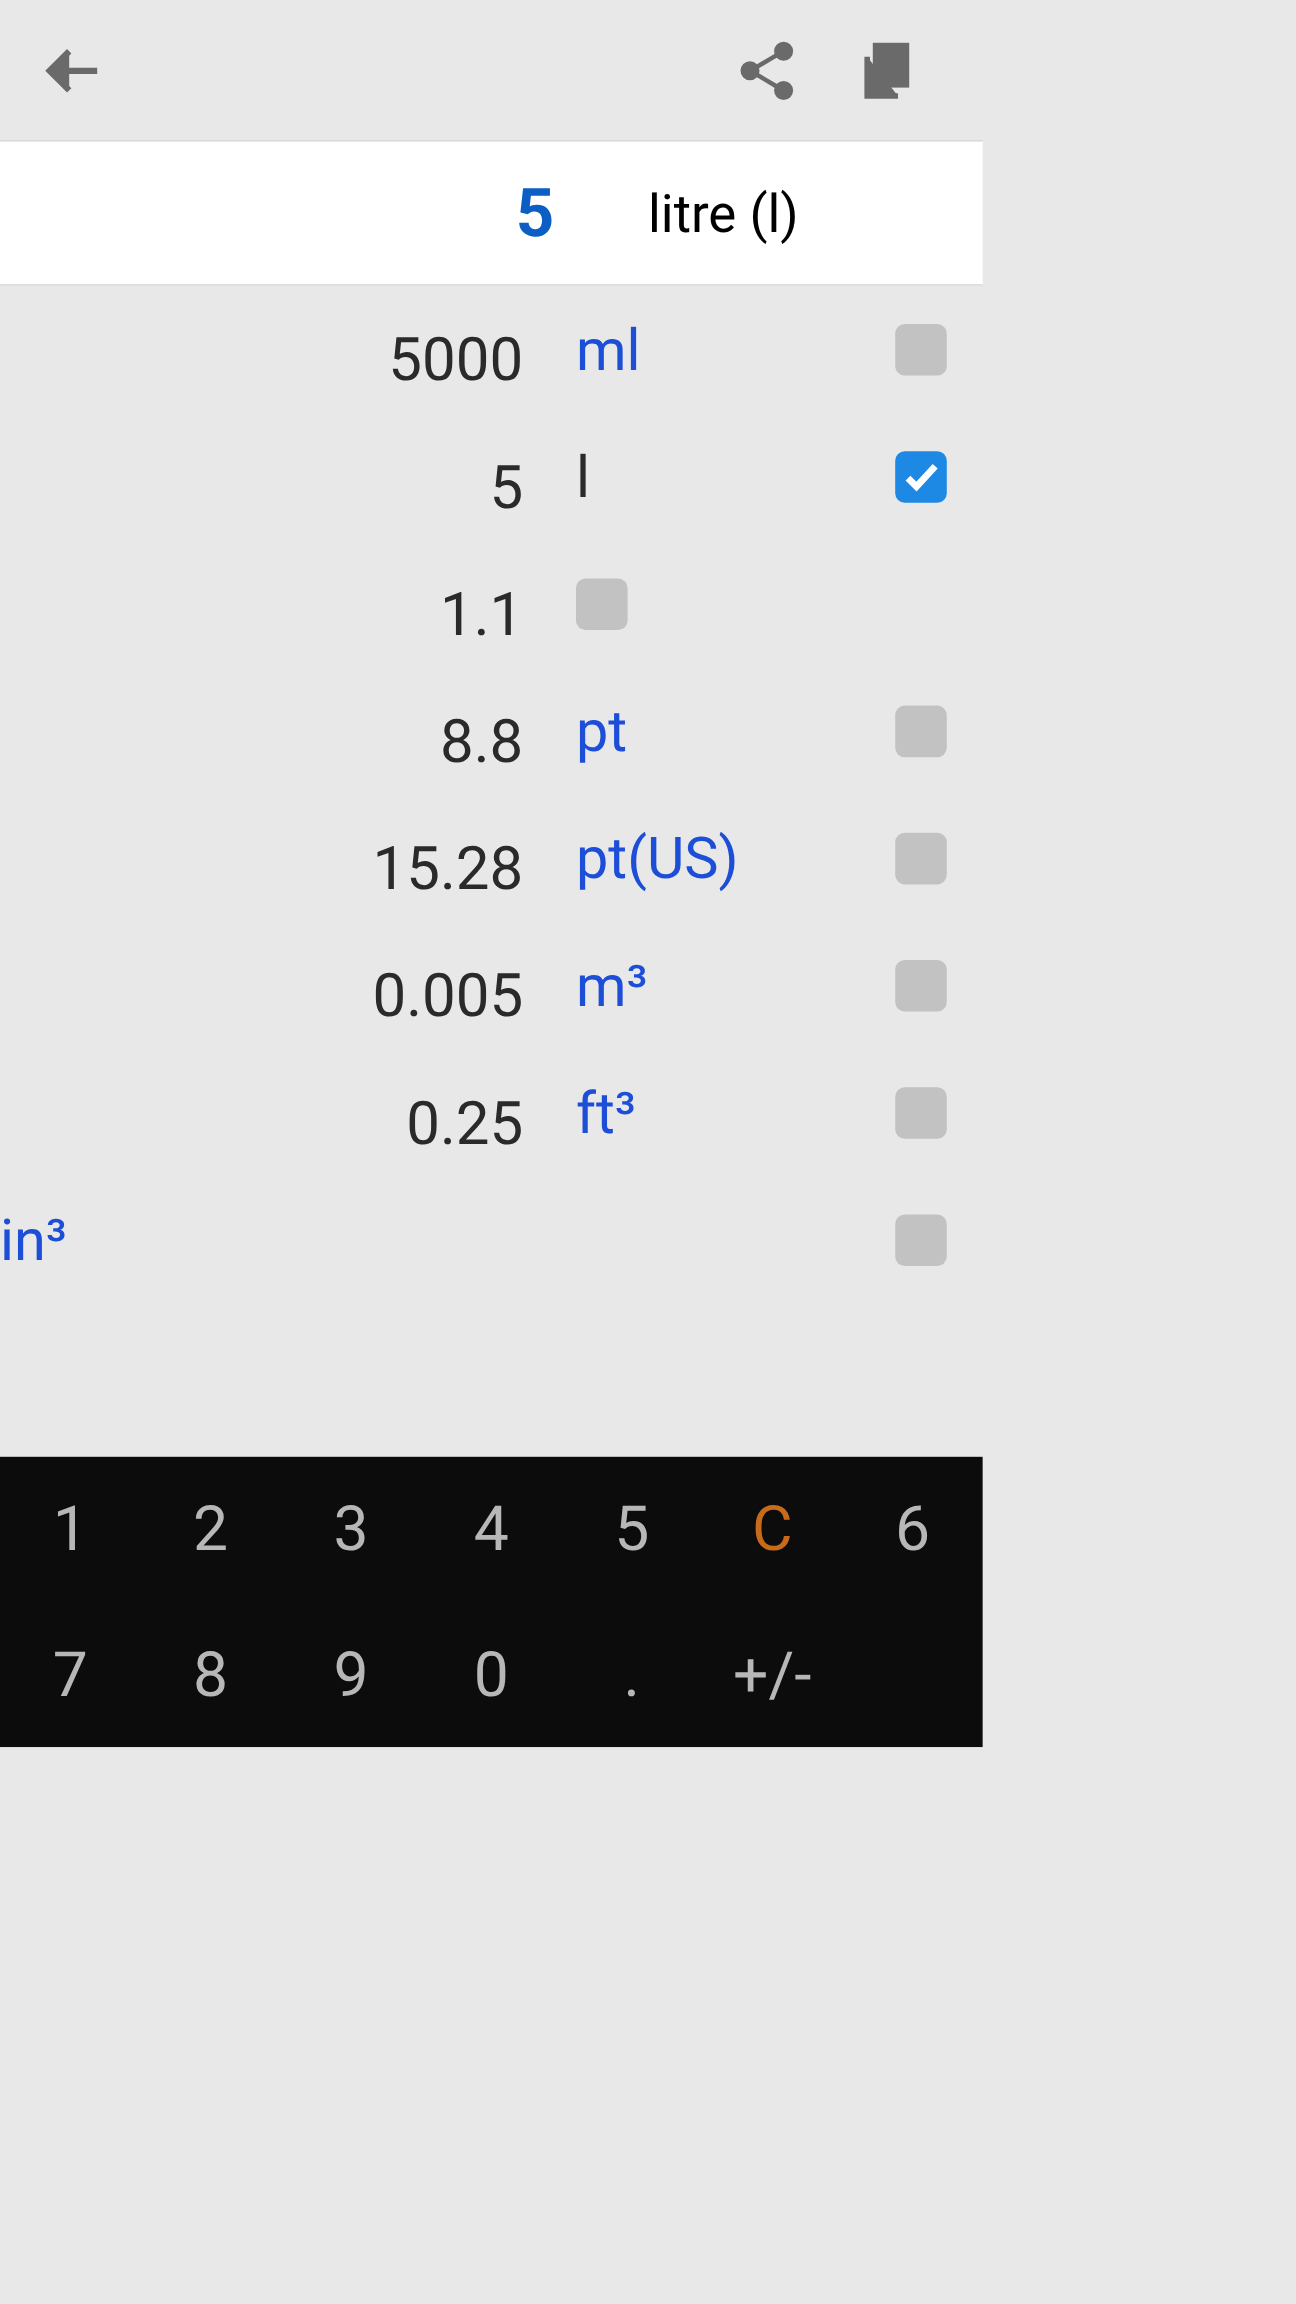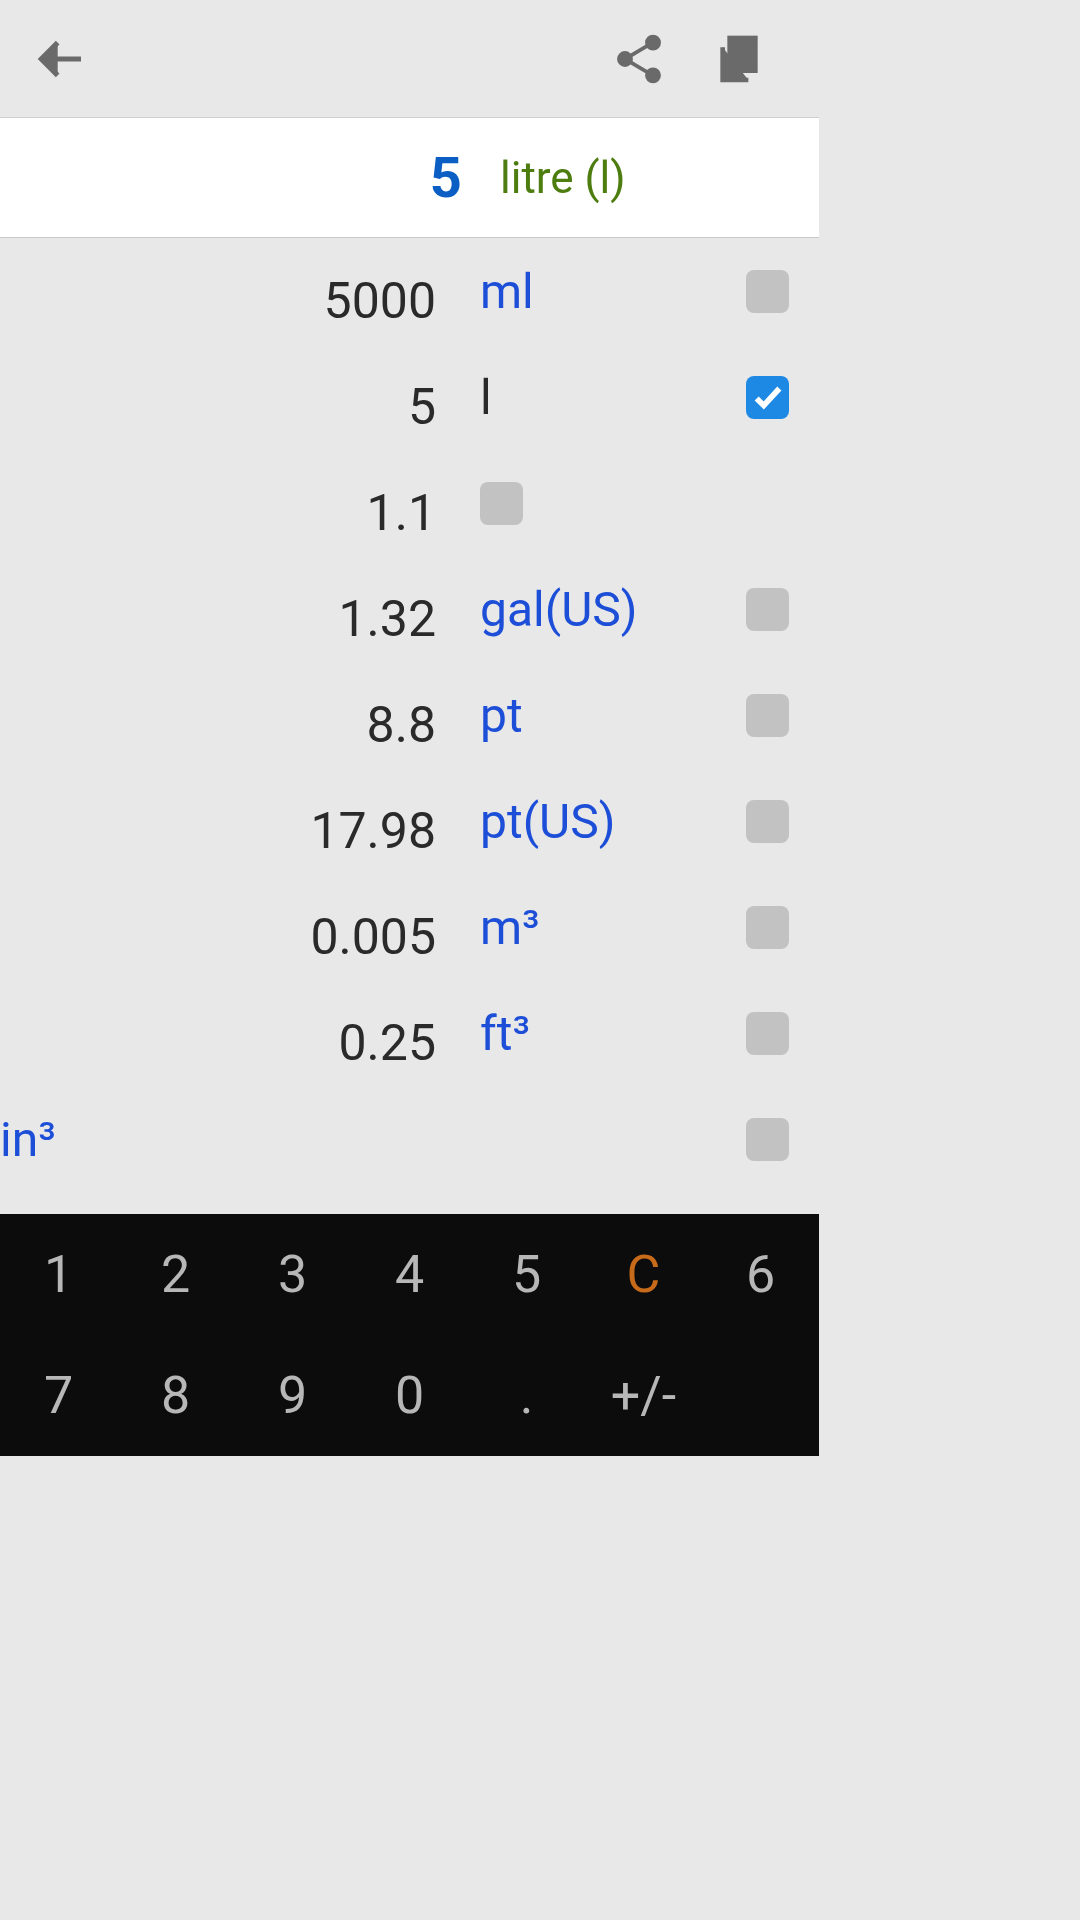--- a/index.html
+++ b/index.html
@@ -63,22 +63,23 @@
   .input-value {
     flex: 0 0 470px;
     text-align: right;
     font-size: 56px;
     font-weight: 700;
     color: #0b5fc4;
     padding-right: 38px;
   }
   .input-unit {
     font-size: 44px;
-    color: #4d7c0f;
+    color: #000000;
     font-weight: 400;
+    margin-left: 40px;
   }
   .results {
     flex: 1;
     background: #e8e8e8;
     overflow: hidden;
   }
   .result-row {
     height: 106px;
     display: flex;
     align-items: center;
@@ -188,31 +189,26 @@
           <svg viewBox="0 0 24 24">
             <polyline points="4,13 9,18 20,6"></polyline>
           </svg>
         </div>
       </div>
       <div class="result-row">
         <div class="result-value">1.1</div>
         <div class="checkbox"></div>
       </div>
       <div class="result-row">
-        <div class="result-value">1.32</div>
-        <div class="result-unit">gal(US)</div>
-        <div class="checkbox"></div>
-      </div>
-      <div class="result-row">
         <div class="result-value">8.8</div>
         <div class="result-unit">pt</div>
         <div class="checkbox"></div>
       </div>
       <div class="result-row">
-        <div class="result-value">17.98</div>
+        <div class="result-value">15.28</div>
         <div class="result-unit">pt(US)</div>
         <div class="checkbox"></div>
       </div>
       <div class="result-row">
         <div class="result-value">0.005</div>
         <div class="result-unit">m³</div>
         <div class="checkbox"></div>
       </div>
       <div class="result-row">
         <div class="result-value">0.25</div>

